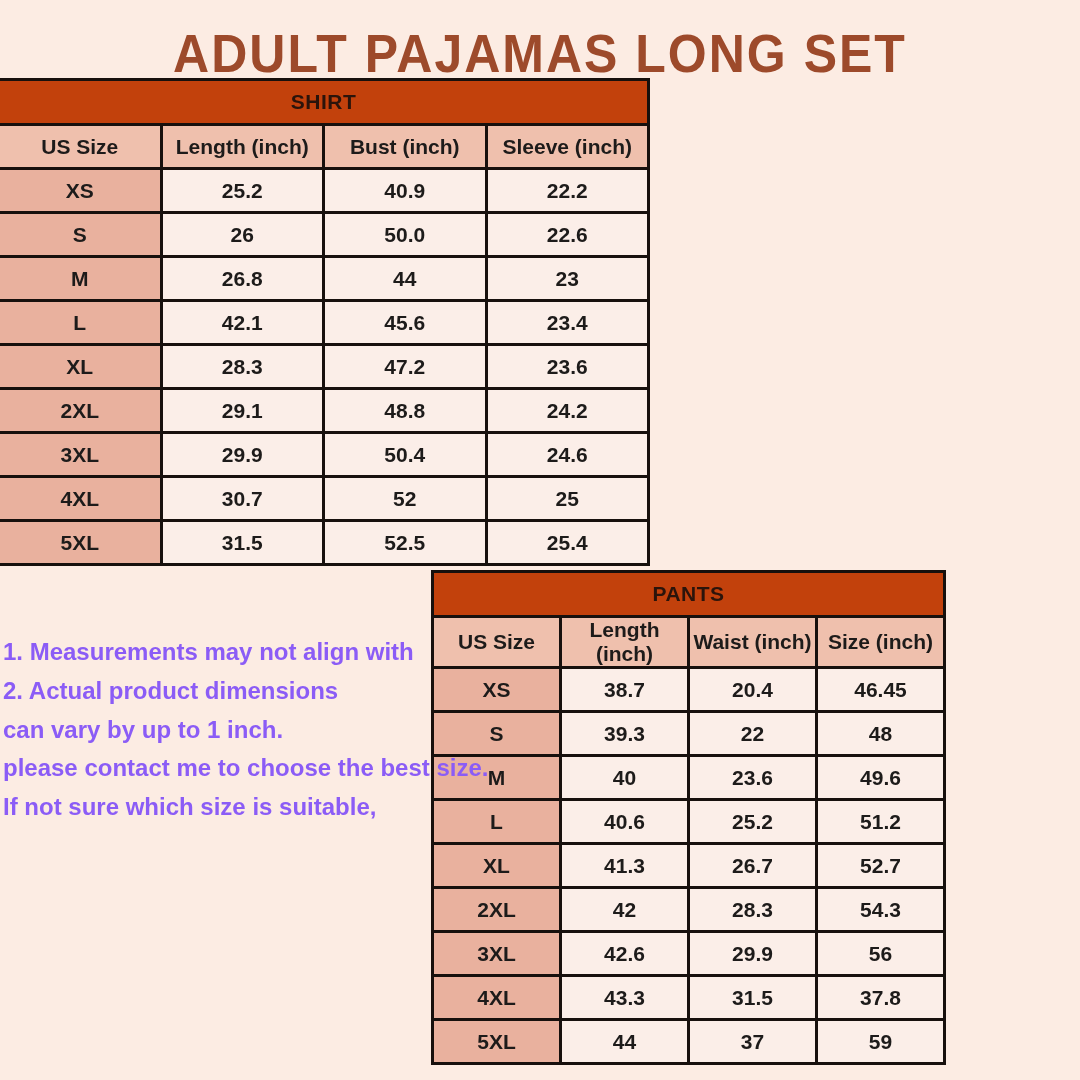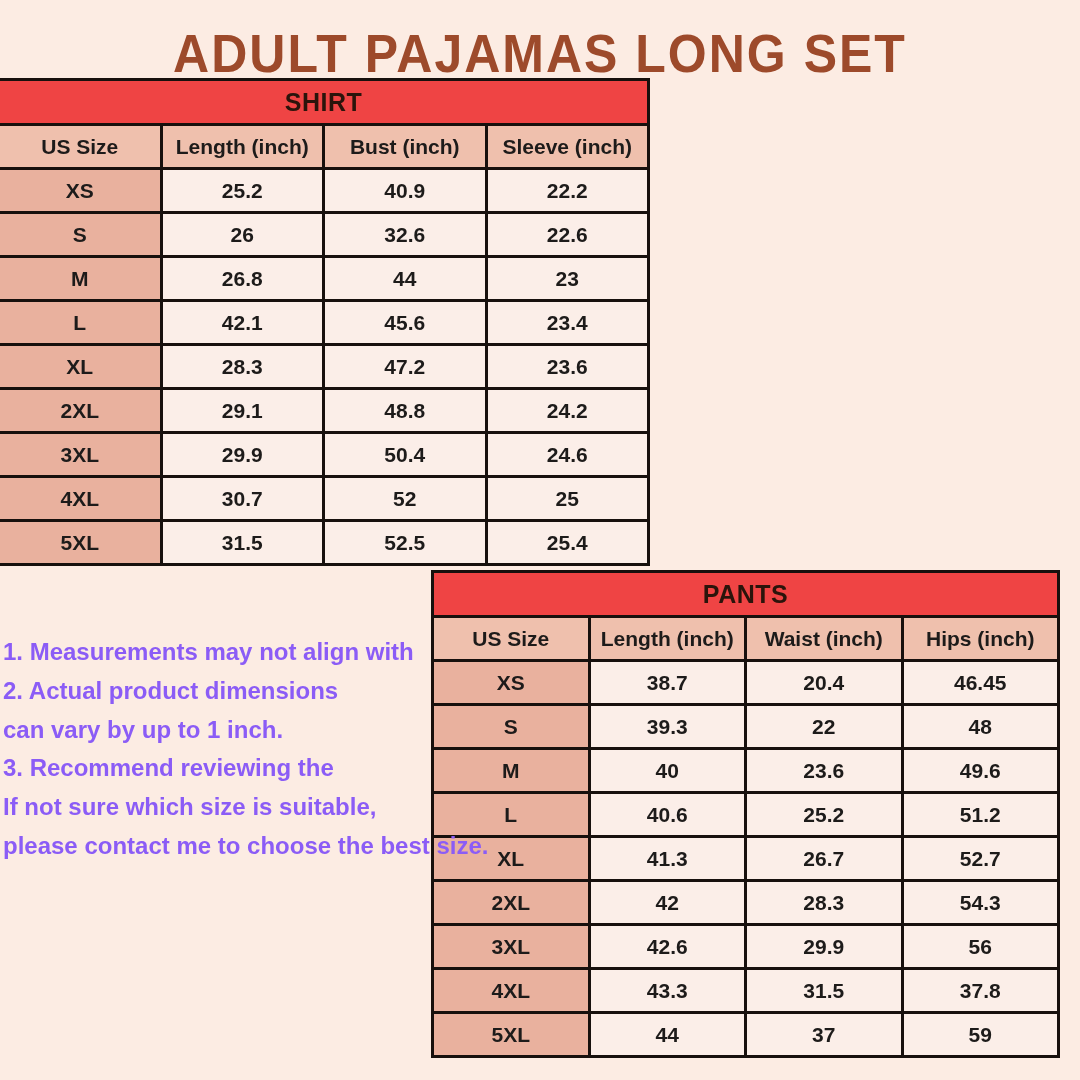--- a/index.html
+++ b/index.html
@@ -14,33 +14,33 @@
     color:#9d4a2b;transform:scaleY(1.08);transform-origin:top center;
   }
   table.size-table{
     position:absolute;border-collapse:collapse;table-layout:fixed;
   }
   .size-table th,.size-table td{
     border:3px solid #17100d;text-align:center;vertical-align:middle;
     color:#1d1b1a;padding:0;
   }
   .size-table th.banner{
-    background:#ef4444;color:#2b140b;font-size:25px;font-weight:bold;
+    background:#c2410c;color:#2b140b;font-size:21px;font-weight:bold;
     height:42px;letter-spacing:.5px;
   }
   .size-table tr.col-head th{
     background:#efc0ad;font-size:21px;font-weight:bold;height:41px;
   }
   .size-table td{
     background:#fbeee8;font-size:21px;font-weight:bold;height:41px;
   }
   .size-table td.size-col{background:#e9b19e;}
   .size-table col{width:25%;}
   table.shirt{left:-3px;top:78px;width:653px;}
-  table.pants{left:431px;top:570px;width:629px;}
+  table.pants{left:431px;top:570px;width:515px;}
   .notes{
     position:absolute;left:3px;top:633px;
     color:#8b5cf6;font-size:24px;font-weight:bold;line-height:38.8px;
   }
   .notes div{white-space:pre;}
 </style>
 </head>
 <body>
 
 <div class="canvas">
@@ -68,21 +68,21 @@
     <tbody>
         <tr>
           <td class="size-col">XS</td>
           <td>25.2</td>
           <td>40.9</td>
           <td>22.2</td>
         </tr>
         <tr>
           <td class="size-col">S</td>
           <td>26</td>
-          <td>32.6</td>
+          <td>50.0</td>
           <td>22.6</td>
         </tr>
         <tr>
           <td class="size-col">M</td>
           <td>26.8</td>
           <td>44</td>
           <td>23</td>
         </tr>
         <tr>
           <td class="size-col">L</td>
@@ -131,21 +131,21 @@
         <col>
       </colgroup>
     <thead>
       <tr>
         <th class="banner" colspan="4">PANTS</th>
       </tr>
       <tr class="col-head">
           <th>US Size</th>
           <th>Length (inch)</th>
           <th>Waist (inch)</th>
-          <th>Hips (inch)</th>
+          <th>Size (inch)</th>
         </tr>
     </thead>
     <tbody>
         <tr>
           <td class="size-col">XS</td>
           <td>38.7</td>
           <td>20.4</td>
           <td>46.45</td>
         </tr>
         <tr>
@@ -196,18 +196,17 @@
           <td>37</td>
           <td>59</td>
         </tr>
       </tbody>
   </table>
 
   <div class="notes">
       <div>1. Measurements may not align with</div>
       <div>2. Actual product dimensions</div>
       <div>can vary by up to 1 inch.</div>
-      <div>3. Recommend reviewing the</div>
+      <div>please contact me to choose the best size.</div>
       <div>If not sure which size is suitable,</div>
-      <div>please contact me to choose the best size.</div>
     </div>
 
 </div>
 
 </body></html>

